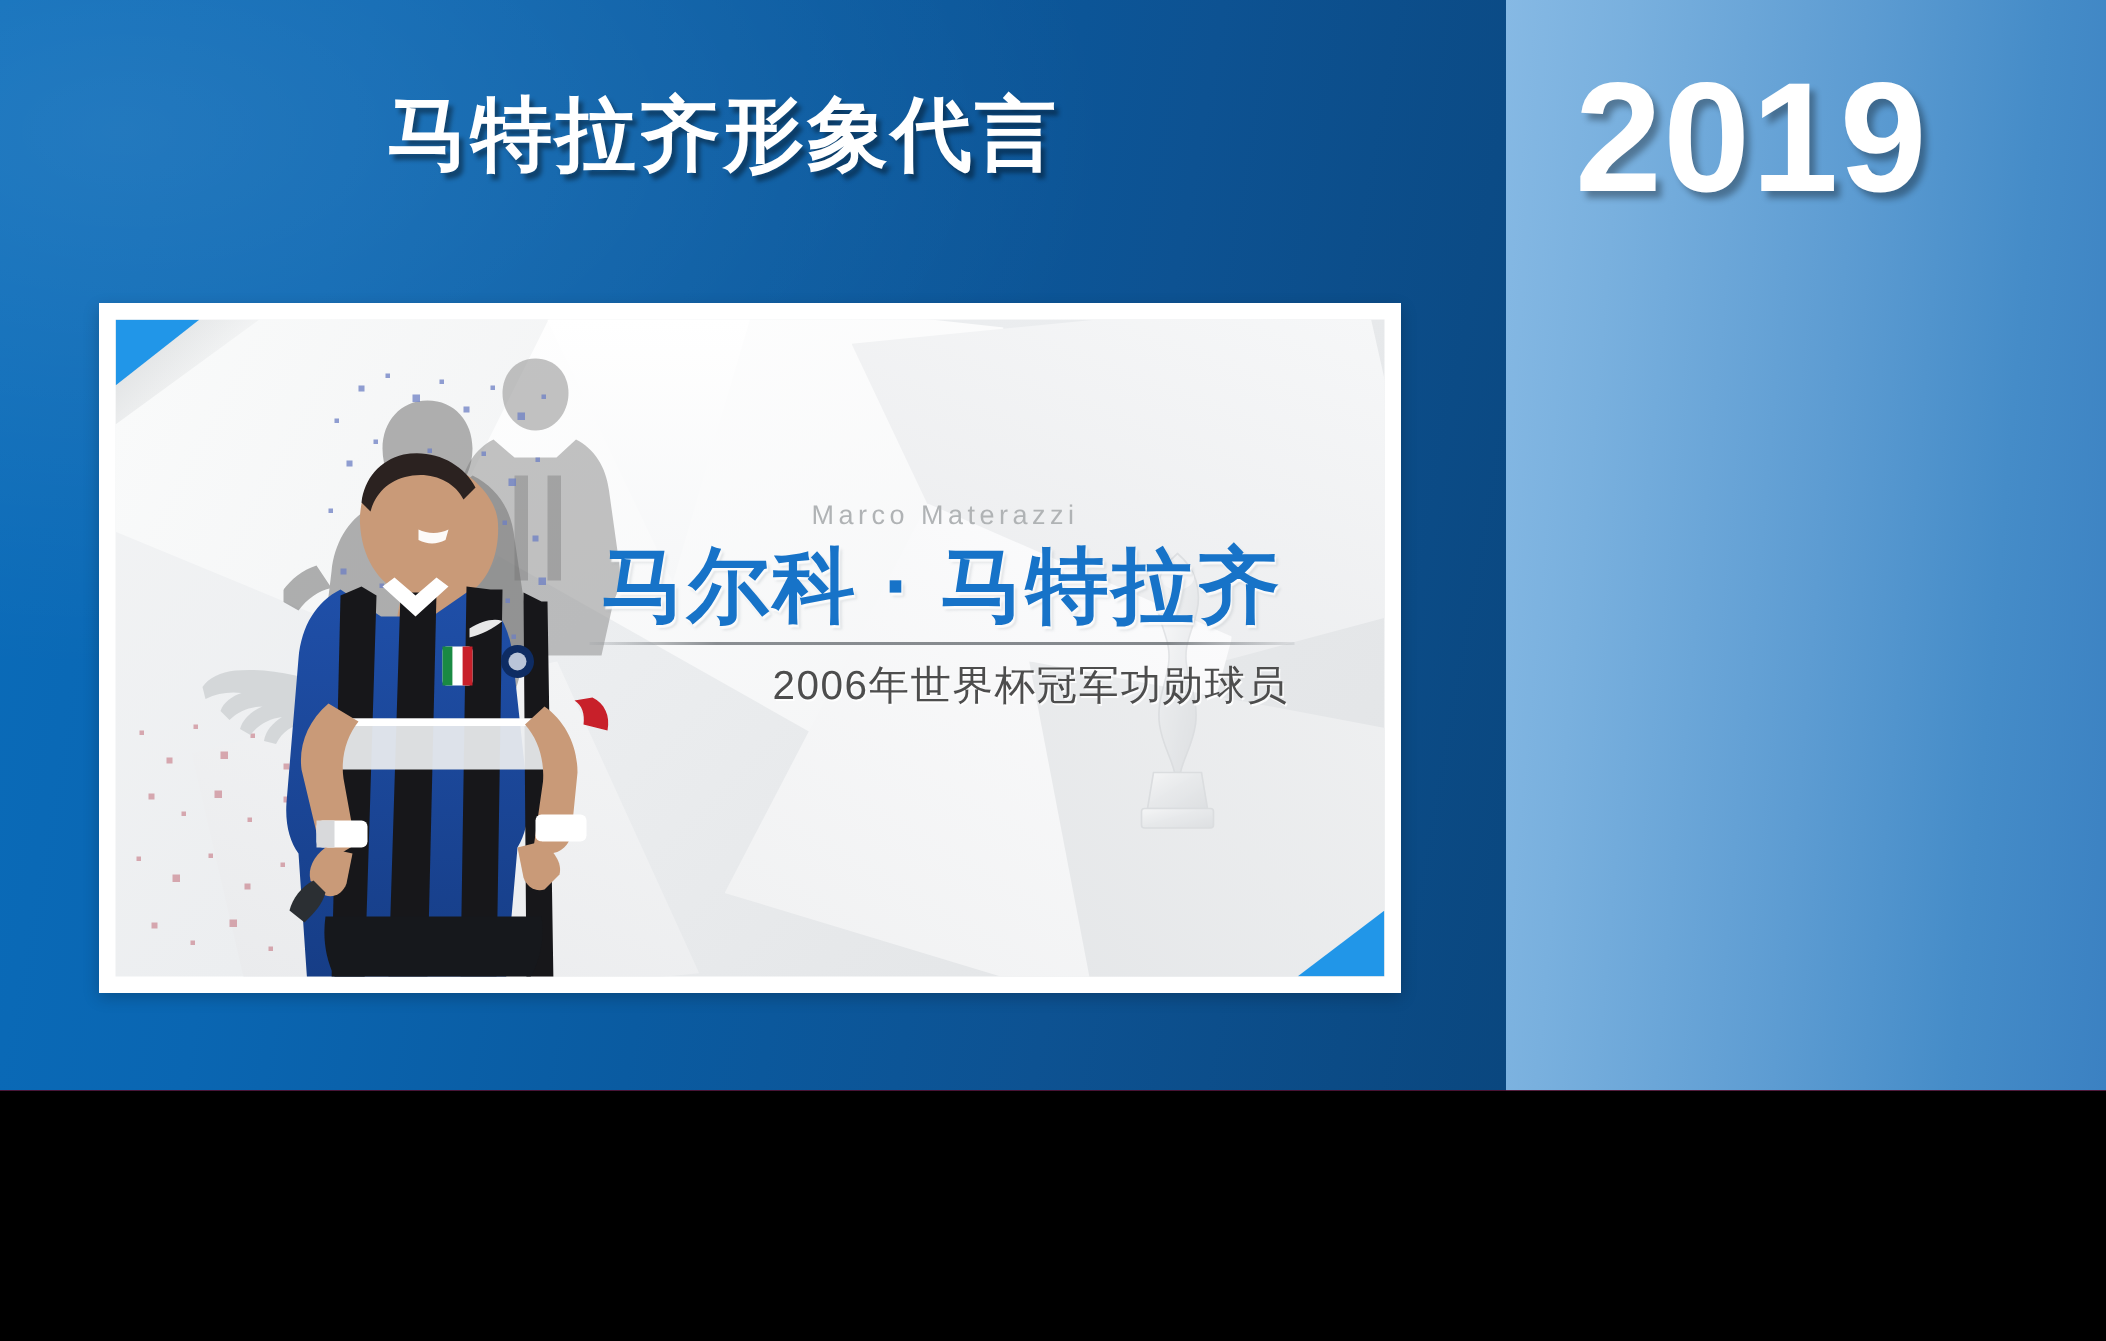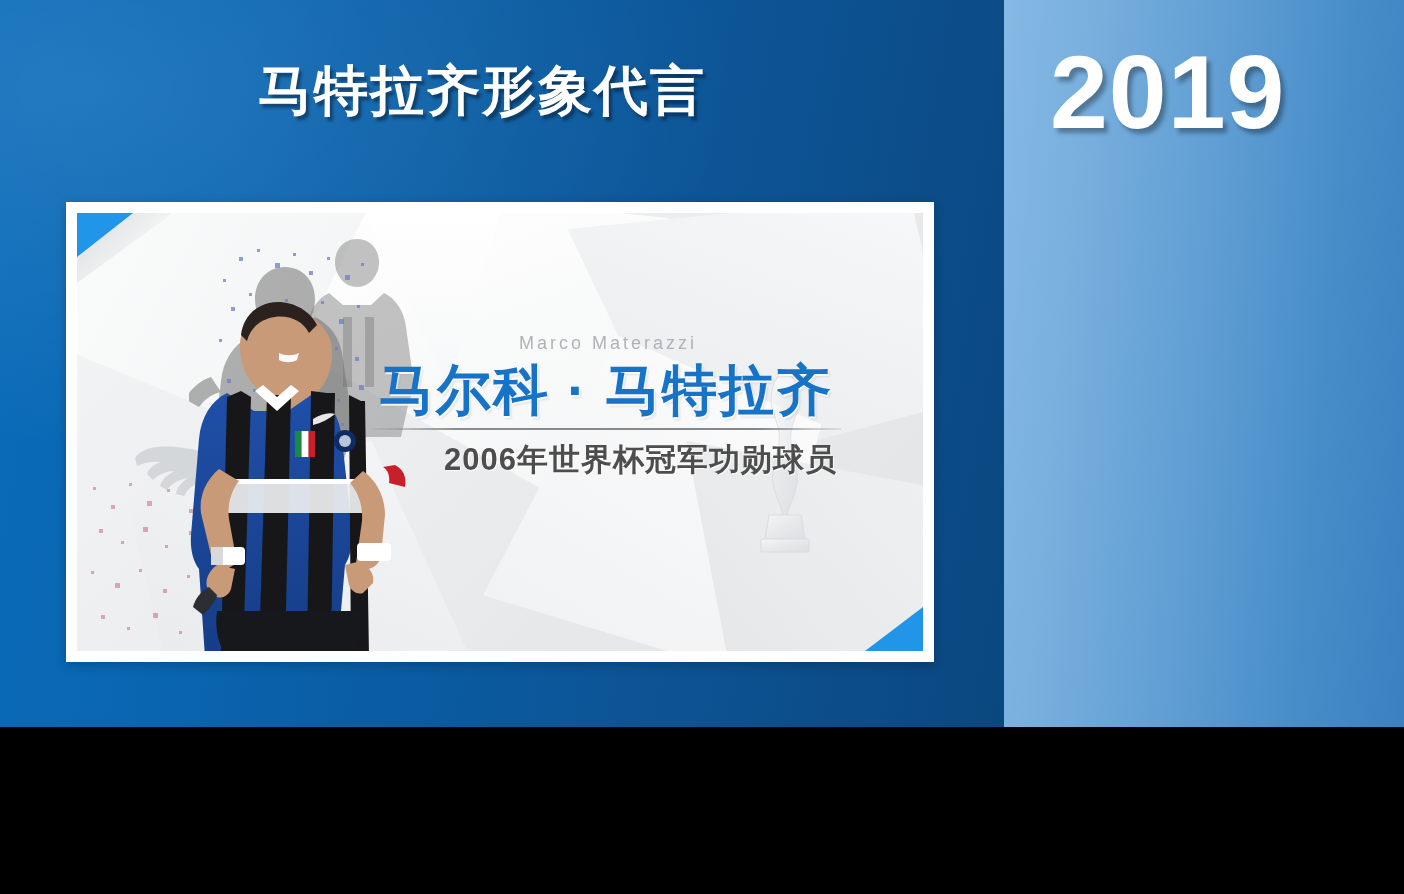--- a/index.html
+++ b/index.html
@@ -110,39 +110,39 @@
 
   
   .particles{ position:absolute; pointer-events:none; }
   .p-blue{ left:132px; top:30px; width:170px; height:200px; }
   .p-red { left:8px;  top:258px; width:185px; height:180px; }
 
   
   .player{ position:absolute; left:22px; top:68px; width:336px; height:382px; }
 
   
-  .tx{ position:absolute; left:294px; top:120px; width:470px; }
+  .tx{ position:absolute; left:316px; top:120px; width:470px; }
   .latin-name{
     font-size:18px; color:#b0b3b5; letter-spacing:3px; font-weight:normal;
     text-align:center; padding-left:4px; white-space:nowrap;
   }
   .cn-name{
     margin-top:7px;
     font-size:55px; font-weight:bold; color:#1773c8;
     letter-spacing:2px; line-height:1.08; white-space:nowrap;
     text-shadow:1px 2px 1px rgba(255,255,255,.9), 2px 3px 2px rgba(120,130,140,.22);
     text-align:center;
   }
   .rule{
     margin-top:8px; height:2px; width:100%;
     background:linear-gradient(90deg,rgba(150,155,160,.18),rgba(110,115,120,.8) 18%,rgba(110,115,120,.85) 82%,rgba(150,155,160,.2));
   }
   .cn-sub{
     margin-top:9px; text-align:right; padding-right:4px;
-    font-size:31px; font-weight:bold; color:#4d4d4d;
+    font-size:27px; font-weight:normal; color:#4d4d4d;
     letter-spacing:1px; white-space:nowrap;
     text-shadow:1px 1px 0 rgba(255,255,255,.85);
   }
 
   
   .below{ position:absolute; left:0; top:727px; width:1404px; height:167px; background:#000; }
 </style>
 </head>
 <body>
 

